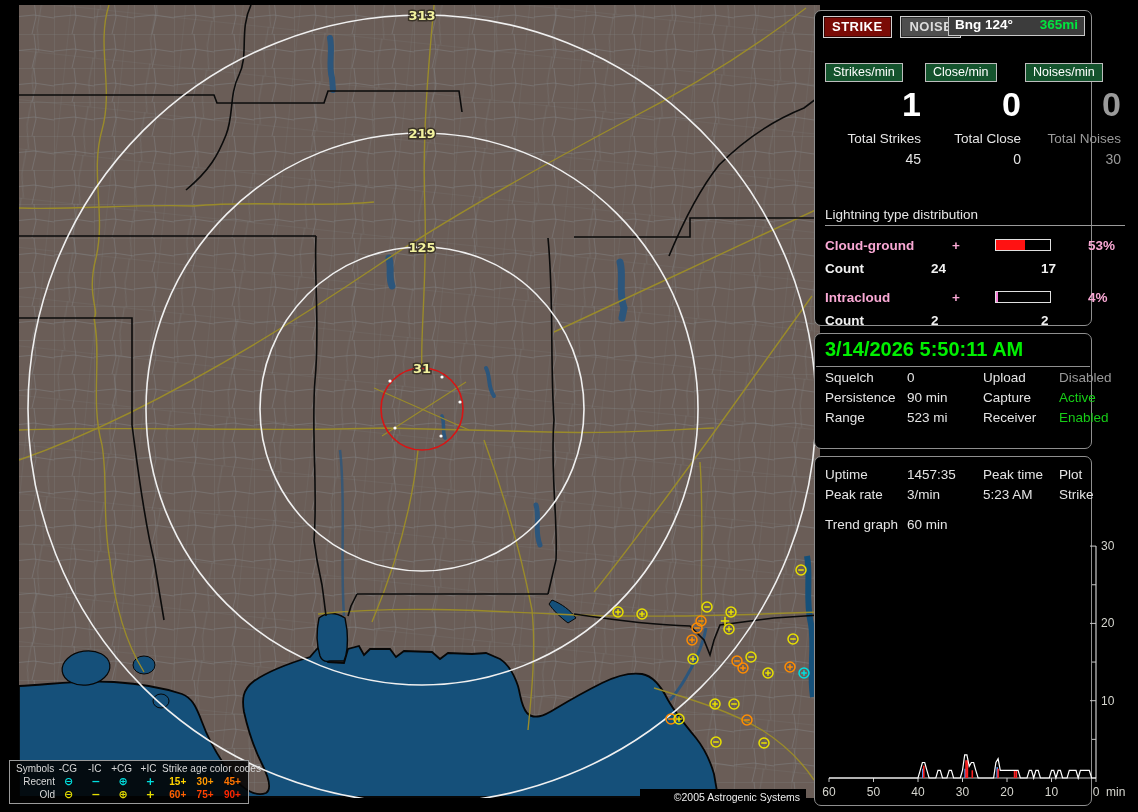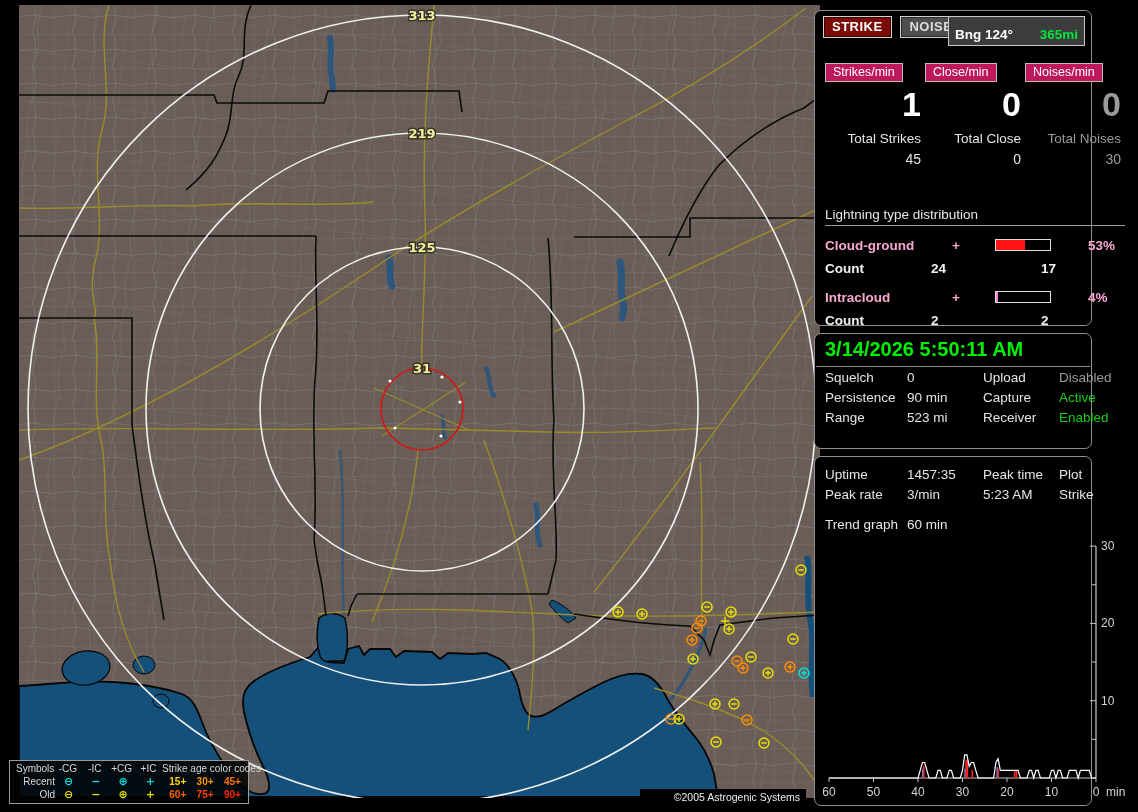--- a/index.html
+++ b/index.html
@@ -31,29 +31,29 @@
   #panel-counters { top:10px;  height:316px; }
   #panel-status   { top:333px; height:116px; }
   #panel-stats    { top:456px; height:350px; }
 
   .btnrow { position:absolute; left:8px; right:6px; top:5px; height:24px; }
   .hbtn { display:inline-block; border:1px solid #d0d0d0; font-weight:bold; font-size:13px;
     padding:2px 8px 3px 8px; letter-spacing:.5px; cursor:default; }
   #btn-strike { background:#7a0b06; color:#fff; box-shadow:inset 0 0 0 1px #3a0503; }
   #btn-noise  { background:#4e4e4e; color:#dcdcdc; margin-left:5px; box-shadow:inset 0 0 0 1px #2a2a2a; }
   #bng-box { position:absolute; right:0; top:0; width:137px; background:#3c3c3c;
-    border:1px solid #c8c8c8; font-weight:bold; font-size:13.5px; padding:10px 6px 3px 6px;
+    border:1px solid #c8c8c8; font-weight:bold; font-size:13.5px; padding:0 6px 3px 6px;
     display:flex; justify-content:space-between; }
   #bng-box .bng { color:#fff; }
   #bng-box .dist { color:#00e63e; }
 
   .cols { position:absolute; left:10px; top:52px; width:300px; display:grid;
     grid-template-columns:96px 96px 96px; column-gap:4px; }
   .col { text-align:right; }
-  .chip { display:inline-block; float:left; background:#be185d; border:1px solid #bdbdbd;
+  .chip { display:inline-block; float:left; background:#14532d; border:1px solid #bdbdbd;
     color:#fff; font-size:12.5px; padding:1px 7px 2px 7px; }
   .rate { clear:both; font-size:34px; font-weight:bold; color:#fff; line-height:36px; padding-top:4px; }
   .tlabel { font-size:13.5px; padding-top:9px; }
   .tvalue { font-size:14px; padding-top:5px; }
   .col.dim .rate, .col.dim .tlabel, .col.dim .tvalue { color:#9a9a9a; }
 
   #dist-block { position:absolute; left:10px; top:196px; width:300px; }
   #dist-title { color:#e6e6e6; border-bottom:1px solid #9a9a9a; padding-bottom:3px; margin-bottom:8px; }
   .dist-grid { display:grid; grid-template-columns:92px 14px 56px 40px 14px 56px 28px;
     align-items:center; height:22px; font-weight:bold; color:#f9a8d4;gap:32px; }

